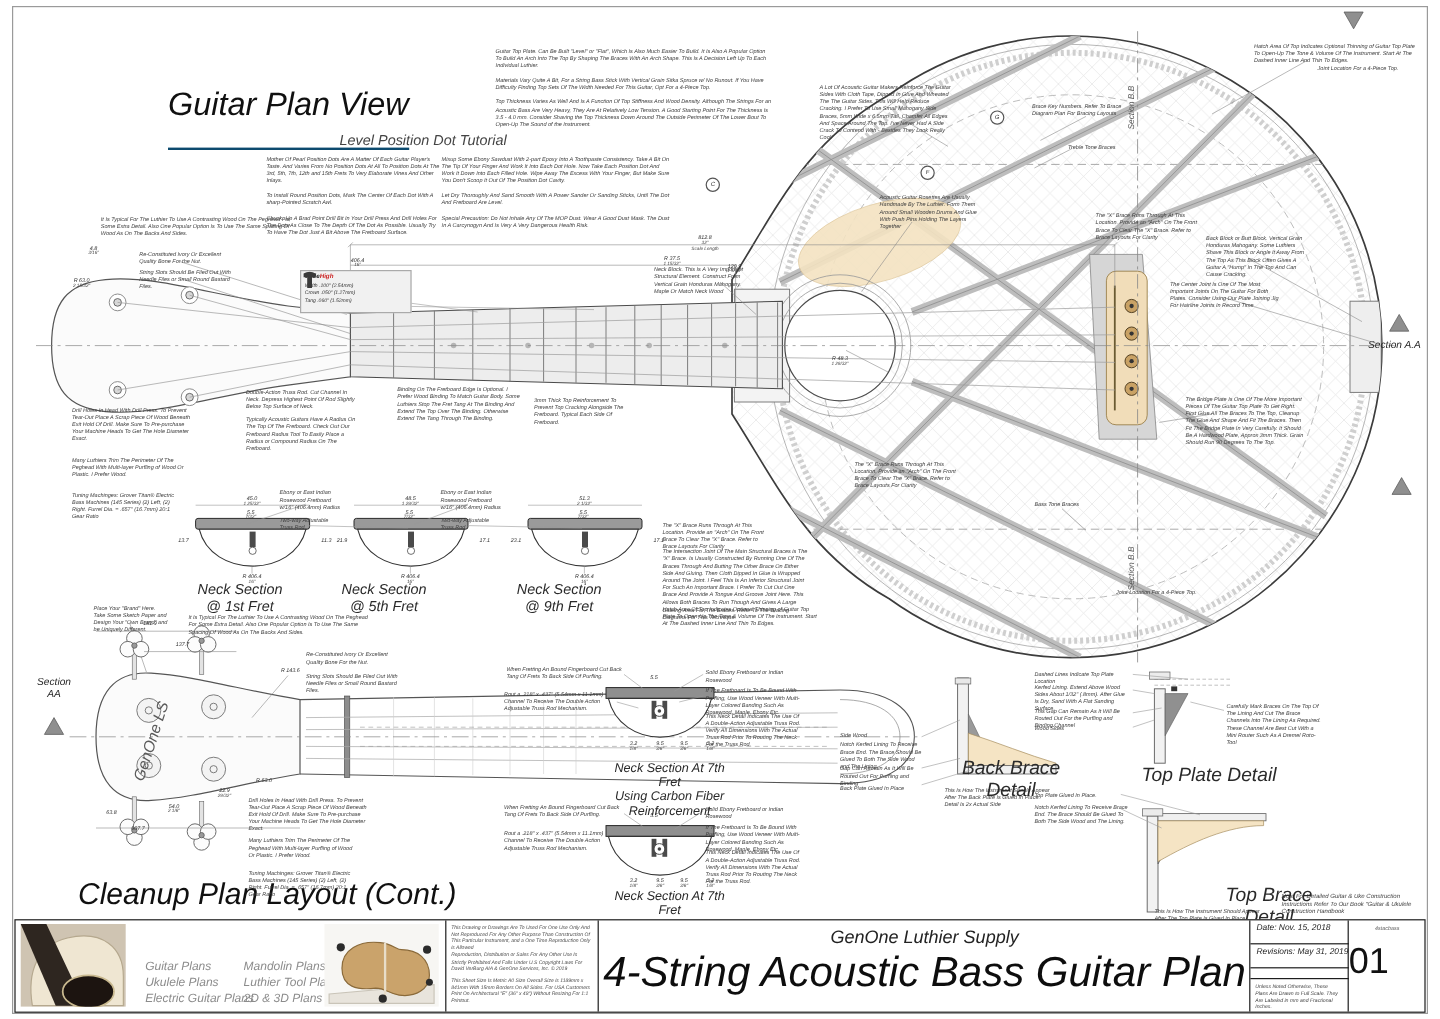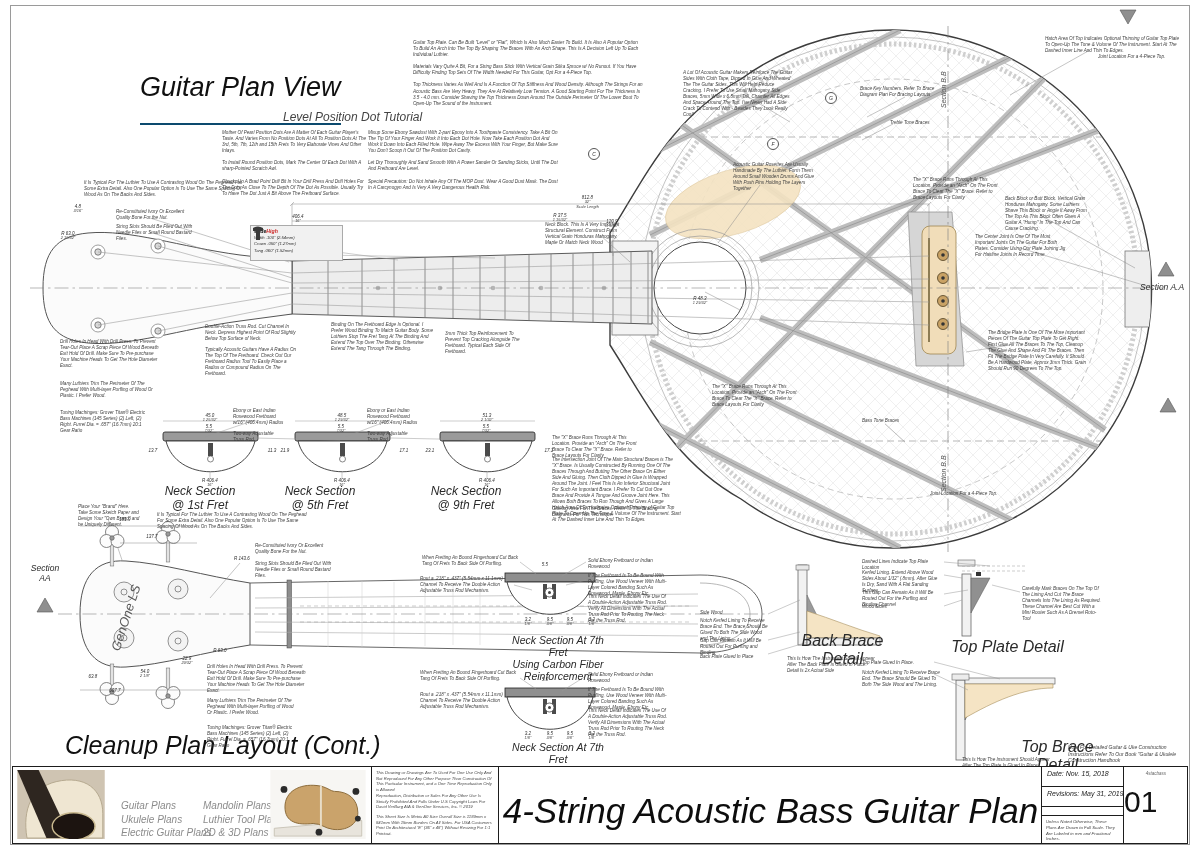--- a/index.html
+++ b/index.html
@@ -590,20 +590,21 @@
       <circle cx="90" cy="50" r="3" fill="#2b2b2b"></circle>
   </svg>
 
   <div class="cell" style="left:358px;width:127px">
     <div class="abs legal" style="left:4px;top:3px;width:118px">This Drawing or Drawings Are To Used For One Use Only And Not Reproduced For Any Other Purpose Than Construction Of This Particular Instrument, and a One Time Reproduction Only is Allowed</div>
     <div class="abs legal" style="left:4px;top:26px;width:118px">Reproduction, Distribution or Sales For Any Other Use Is Strictly Prohibited And Falls Under U.S Copyright Laws For David VerBurg AIA &amp; GenOne Services, Inc. © 2019</div>
     <div class="abs legal" style="left:4px;top:47px;width:118px">This Sheet Size Is Metric A0 Size Overall Size is 1189mm x 841mm With 15mm Borders On All Sides. For USA Customers Print On Architectural "E" (36" x 48") Without Resizing For 1:1 Printout.</div>
   </div>
 
   <div class="cell" style="left:485px;width:543px">
+    <div class="abs tb-brand" style="left:0;top:6px;width:100%;text-align:center">GenOne Luthier Supply</div>
     <div class="abs tb-title" style="left:0;top:26px;width:100%;text-align:center">4-String Acoustic Bass Guitar Plan</div>
   </div>
 
   <div class="cell" style="left:1028px;width:82px">
     <div class="tb-row" style="top:0;height:20px">Date: Nov. 15, 2018</div>
     <div class="tb-row" style="top:20px;height:20px">Revisions: May 31, 2019</div>
     <div class="tb-row" style="top:40px;height:9px"></div>
     <div class="tb-note" style="left:4px;top:52px;width:72px">Unless Noted Otherwise, These Plans Are Drawn to Full Scale. They Are Labeled in mm and Fractional Inches.</div>
   </div>
 

